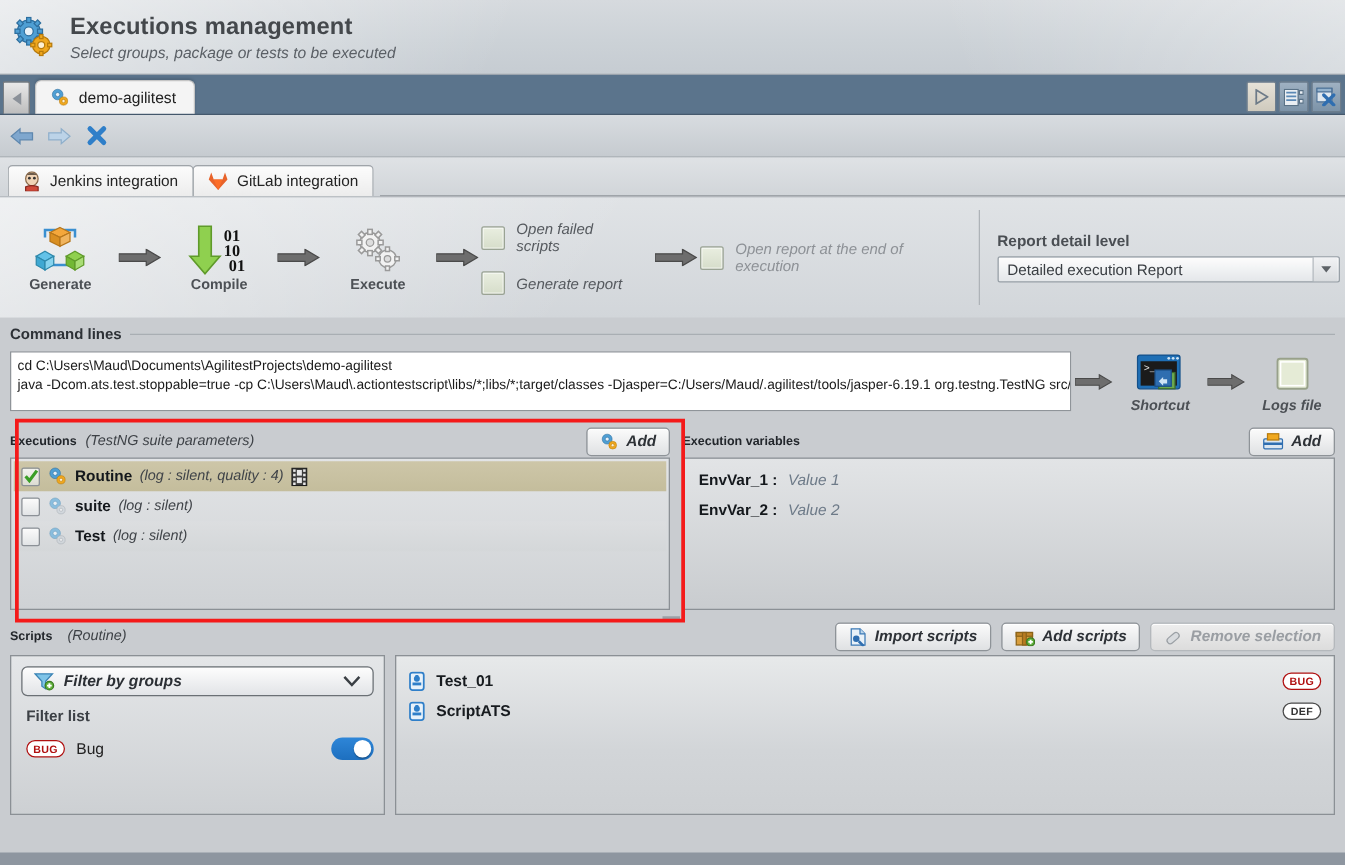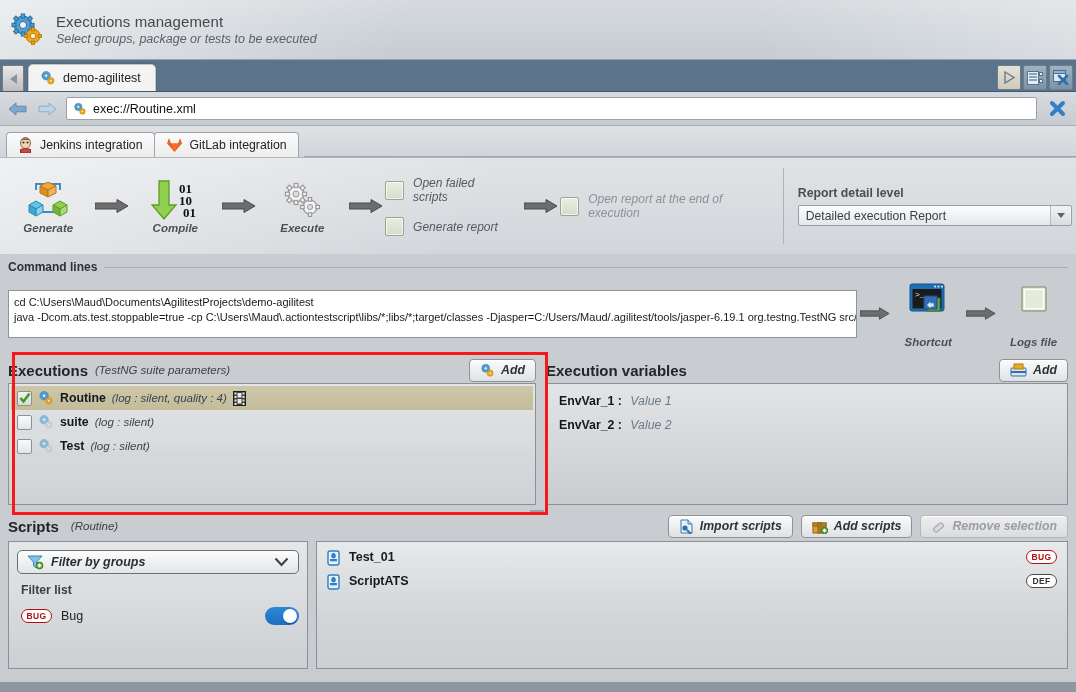--- a/index.html
+++ b/index.html
@@ -17,21 +17,21 @@
     position:relative; height:60px;
     background:
       linear-gradient(115deg, rgba(255,255,255,0.55) 0%, rgba(255,255,255,0) 38%),
       linear-gradient(250deg, rgba(255,255,255,0.35) 0%, rgba(255,255,255,0) 30%),
       linear-gradient(180deg,#d6dade 0%, #ccd2d7 55%, #c6ccd2 100%);
     display:flex; align-items:center; padding-left:10px;
     border-bottom:1px solid #9aa3ad;
   }
   .header .hdr-icon { width:34px; height:34px; margin-right:12px; flex:0 0 34px; }
   .hdr-texts { display:flex; flex-direction:column; justify-content:center; }
-  .hdr-title { font-size:15px; font-weight:normal; color:#44484c; letter-spacing:.1px; }
+  .hdr-title { font-size:19px; font-weight:bold; color:#44484c; letter-spacing:.1px; }
   .hdr-sub { font-size:12.5px; font-style:italic; color:#5b6066; margin-top:2px; }
 
   
   .tabstrip {
     position:relative; height:32px; background:#5b748c;
     border-bottom:1px solid #45596d;
     display:flex; align-items:flex-end;
   }
   .tab-scroll-btn {
     width:22px; height:26px; margin-left:2px; margin-bottom:0;
@@ -90,21 +90,21 @@
   
   .workflow {
     position:relative; height:96px;
     background:
       linear-gradient(125deg, rgba(255,255,255,.5) 0%, rgba(255,255,255,0) 45%),
       linear-gradient(180deg,#e0e3e6,#d2d6da);
     display:flex; align-items:center; padding:0 4px;
   }
   .wf-step { width:92px; text-align:center; }
   .wf-step .glyph { height:42px; display:flex; align-items:center; justify-content:center;}
-  .wf-label { font-style:italic; font-weight:bold; font-size:11.5px; color:#4c5055; margin-top:1px;}
+  .wf-label { font-weight:bold; font-size:11.5px; color:#4c5055; margin-top:1px;}
   .wf-arrow { width:40px; display:flex; justify-content:center; }
   .chk-group { display:flex; flex-direction:column; gap:13px; }
   .chk-row { display:flex; align-items:center; gap:9px; }
   .chk-box {
     width:19px;height:19px;border:1px solid #9aa394;border-radius:2px;
     background:linear-gradient(180deg,#e9eee0,#d6ddca); flex:0 0 19px;
     box-shadow:inset 0 0 0 1px rgba(255,255,255,.65);
   }
   .chk-lbl { font-style:italic; font-size:12px; color:#55595e; }
   .chk-lbl.dim { color:#8d9196; }
@@ -131,28 +131,28 @@
   .legend-txt { font-size:12px; font-weight:bold; color:#2d3136; white-space:nowrap; }
   .legend-line { flex:1 1 auto; height:1px; background:#a9aeb3; }
   .cmd-wrap { display:flex; align-items:center; }
   .cmd-box {
     width:886px; height:48px; background:#fff; border:1px solid #8f9499;
     font-size:11px; color:#1a1a1a; padding:4px 5px; line-height:15px;
     overflow:hidden; white-space:nowrap;
   }
   .tool-step { width:72px; text-align:center; }
   .tool-step .glyph { height:40px; display:flex; align-items:center; justify-content:center;}
-  .tool-label{ font-style:italic; font-weight:bold; font-size:11.5px; color:#4c5055; margin-top:17px;}
+  .tool-label{ font-style:italic; font-weight:bold; font-size:11.5px; color:#4c5055; margin-top:0;}
   .cmd-arrow { width:38px; display:flex; justify-content:center; }
 
   
   .mid-row { display:flex; padding:0 8px; gap:10px; margin-top:9px; position:relative; }
   .exec-panel { width:528px; position:relative; }
   .panel-head { display:flex; align-items:center; height:26px; }
-  .panel-title { font-size:15px; font-weight:bold; color:#22262b; }
+  .panel-title { font-size:10px; font-weight:bold; color:#22262b; }
   .panel-sub { font-size:11.5px; font-style:italic; color:#3d4146; margin-left:7px; }
   .btn {
     display:inline-flex; align-items:center; gap:6px; height:23px; padding:0 10px;
     border:1px solid #8e9398; border-radius:4px;
     background:linear-gradient(180deg,#fbfbfb,#dfe1e3);
     font-size:12.3px; font-style:italic; font-weight:bold; color:#2e3237;
     box-shadow:inset 0 1px 0 rgba(255,255,255,.9);
   }
   .btn.disabled { color:#9a9ea3; background:linear-gradient(180deg,#eeeeee,#dcdcdc); border-color:#b4b8bc;}
   .btn.add-w { margin-left:auto; }
@@ -215,21 +215,21 @@
     margin-left:auto; width:34px;height:18px;border-radius:10px;
     background:linear-gradient(180deg,#2e86d8,#1d6fbf); position:relative;
   }
   .toggle .knob{ position:absolute; top:2px; right:2px; width:14px;height:14px;border-radius:50%;
     background:#fff; box-shadow:0 1px 1px rgba(0,0,0,.3); }
   .scripts-list {
     flex:1 1 auto; height:128px; border:1px solid #8b9095;
     background:linear-gradient(180deg,#e7e9ea 0%, #d2d5d8 60%, #cdd0d3 100%);
     padding:8px 10px 0 10px;
   }
-  .script-row { display:flex; align-items:flex-start; gap:9px; height:24px; }
+  .script-row { display:flex; align-items:center; gap:9px; height:24px; }
   .script-name { font-size:12.5px; font-weight:bold; color:#171b1f; }
   .script-row .badge { margin-left:auto; }
   .bottombar { position:absolute; left:0; bottom:0; width:1076px; height:10px; background:#8e96a0; }
   svg { display:block; }
 </style>
 </head>
 <body>
 
 <div class="app">
 
@@ -316,31 +316,20 @@
     <span class="nav-arrow">
       <svg width="20" height="16" viewBox="0 0 20 16">
         <polygon points="1,8 8,2 8,5.2 18,5.2 18,10.8 8,10.8 8,14" fill="#7fa7ce" stroke="#5e87ae" stroke-width="1"></polygon>
       </svg>
     </span>
     <span class="nav-arrow">
       <svg width="20" height="16" viewBox="0 0 20 16">
         <polygon points="19,8 12,2 12,5.2 2,5.2 2,10.8 12,10.8 12,14" fill="#bcd3e8" stroke="#8fafcb" stroke-width="1"></polygon>
       </svg>
     </span>
-    <div class="addr-field">
-      <span>
-        <svg width="14" height="14" viewBox="0 0 34 34">
-          <circle cx="13" cy="12" r="9" fill="#4f9fd4" stroke="#2d6e9e"></circle>
-          <circle cx="13" cy="12" r="3.6" fill="#e8f1f8" stroke="#2d6e9e"></circle>
-          <circle cx="23" cy="23" r="7" fill="#f0a81e" stroke="#b87b0c"></circle>
-          <circle cx="23" cy="23" r="2.8" fill="#fdf0d4" stroke="#b87b0c"></circle>
-        </svg>
-      </span>
-      <span>exec://Routine.xml</span>
-    </div>
     <span class="addr-close">
       <svg width="17" height="17" viewBox="0 0 17 17">
         <g stroke="#2f7fc9" stroke-width="4" stroke-linecap="round">
           <line x1="3" y1="3" x2="14" y2="14"></line>
             <line x1="14" y1="3" x2="3" y2="14"></line>
         </g>
       </svg>
     </span>
   </div>
 

